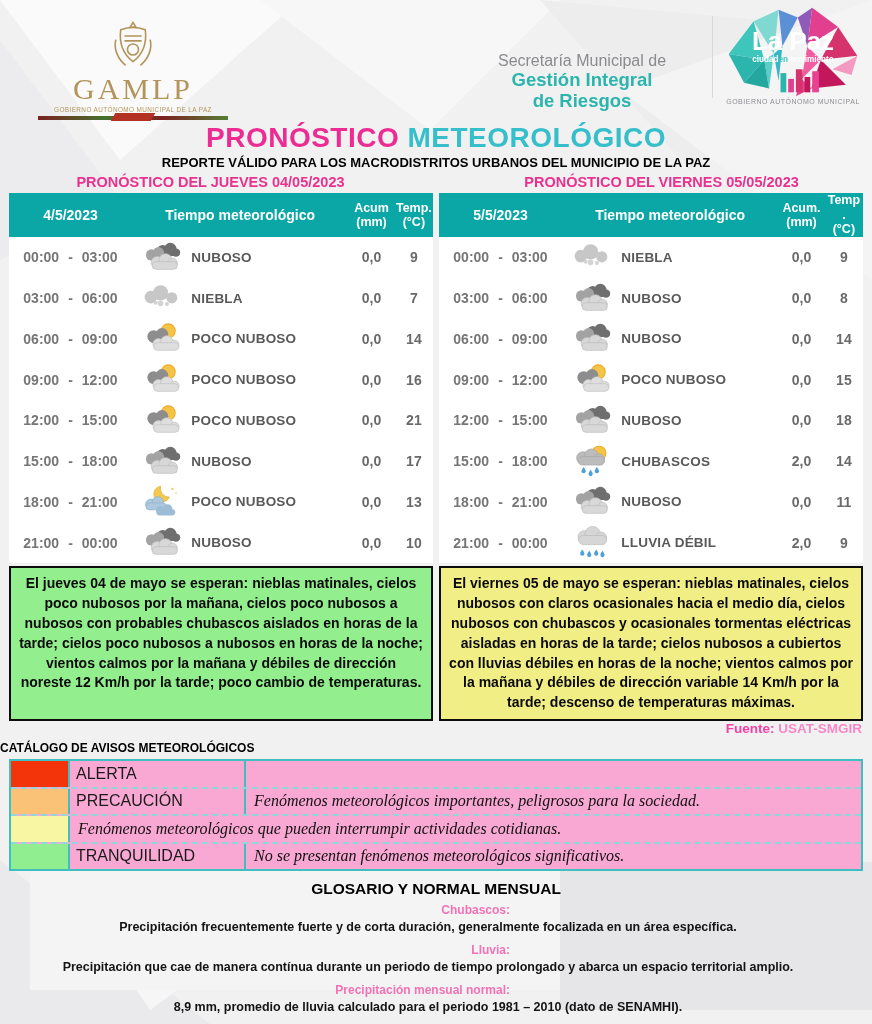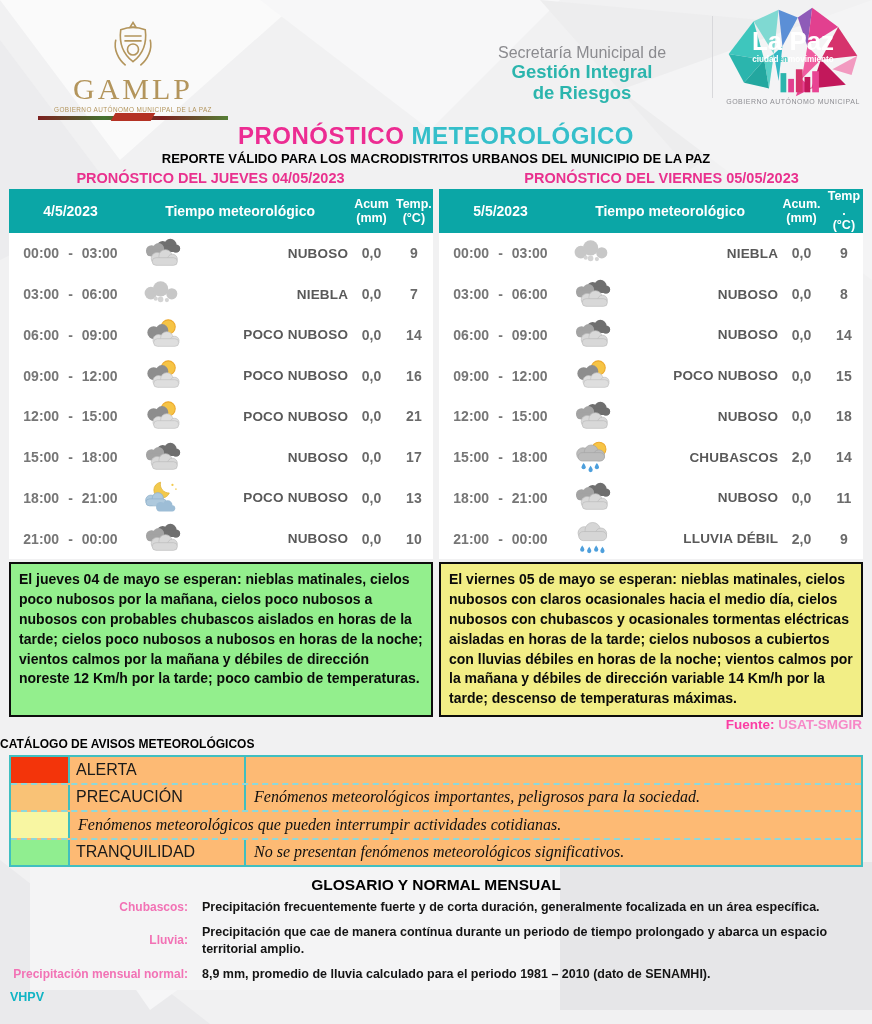--- a/index.html
+++ b/index.html
@@ -9,73 +9,73 @@
   .content{position:relative;z-index:1;}
 
   
   .header{position:relative;height:118px;}
   .gamlp{position:absolute;left:38px;top:20px;width:190px;text-align:center;color:#b3955c;}
   .crest{width:54px;height:54px;display:block;margin:0 auto;}
   .gamlp-acronym{font-family:"Liberation Serif",serif;font-size:30px;letter-spacing:3px;line-height:1;}
   .gamlp-caption{font-size:6.4px;letter-spacing:.4px;margin-top:2px;white-space:nowrap;}
   .gamlp-ribbon{position:relative;height:4px;margin-top:3px;background:linear-gradient(90deg,#7c2020,#44722f 35%,#7c2020 65%,#567f37);}
   .gamlp-ribbon:after{content:"";position:absolute;left:50%;top:-3px;width:40px;height:8px;margin-left:-20px;background:#b43224;transform:skewX(-30deg);}
-  .secretaria{position:absolute;left:462px;top:44px;width:240px;text-align:center;line-height:1.12;}
+  .secretaria{position:absolute;left:462px;top:52px;width:240px;text-align:center;line-height:1.12;}
   .secretaria .l1{color:#8b8b8f;font-size:16px;}
   .secretaria .l2,.secretaria .l3{color:#2bb5ad;font-size:18.5px;font-weight:700;}
   .hdr-divider{position:absolute;left:712px;top:16px;width:1px;height:82px;background:#d8d8db;}
   .lapaz{position:absolute;left:720px;top:4px;width:146px;text-align:center;}
   .lapaz-svg{width:146px;height:96px;display:block;}
   .lapaz-caption{font-size:7px;color:#8e8e93;letter-spacing:.5px;white-space:nowrap;margin-top:-2px;}
 
   
-  .main-title{text-align:center;font-size:24px;font-weight:800;letter-spacing:.5px;margin-top:4px;white-space:nowrap;}
+  .main-title{text-align:center;font-size:28px;font-weight:800;letter-spacing:.5px;margin-top:4px;white-space:nowrap;}
   .main-title .t-pink{color:#ec2c92;}
   .main-title .t-teal{color:#35bfca;}
   .report-subtitle{text-align:center;font-size:13px;font-weight:800;color:#000;white-space:nowrap;margin-top:1px;}
   .col-titles{display:flex;margin:4px 9px 3px;gap:48px;}
   .col-titles div{flex:1;text-align:center;color:#e9318e;font-weight:800;font-size:14.5px;}
 
   
   .tables-wrap{display:flex;gap:6px;margin:0 9px;}
   .ftable{flex:1;background:#fff;}
   .thead{display:flex;background:#0ba6a6;color:#fff;height:44px;align-items:center;text-align:center;}
   .th-date{width:29%;font-size:14px;font-weight:800;}
   .th-weather{width:51%;font-size:14px;font-weight:800;}
   .th-sm{width:11%;font-size:12.5px;font-weight:800;line-height:1.15;}
   .th-sm2{width:9%;font-size:12.5px;font-weight:800;line-height:1.15;}
   .trow{display:flex;height:40.75px;align-items:center;background:#fff;}
   .c-time{width:29%;display:flex;justify-content:center;color:#767676;font-weight:700;font-size:14px;}
   .c-time .dash{margin:0 9px;}
   .c-icon{width:14%;display:flex;justify-content:center;align-items:center;}
   .wicon{width:46px;height:35px;}
-  .c-desc{width:37%;text-align:right;color:#595959;font-weight:700;font-size:13.5px;letter-spacing:.2px;}
+  .c-desc{width:37%;text-align:left;color:#595959;font-weight:700;font-size:13.5px;letter-spacing:.2px;}
   .c-acum{width:11%;text-align:center;color:#6a6a6a;font-weight:700;font-size:14px;}
   .c-temp{width:9%;text-align:center;color:#6a6a6a;font-weight:700;font-size:14px;}
 
   
   .summaries{display:flex;gap:6px;margin:3px 9px 0;}
-  .summary{flex:1;border:2.5px solid #0d0d0d;padding:6px 8px;font-size:14px;font-weight:700;line-height:1.42;text-align:left;color:#0a0a0a;}
+  .summary{flex:1;border:2.5px solid #0d0d0d;padding:6px 8px;font-size:14px;font-weight:700;line-height:1.42;text-align:center;color:#0a0a0a;}
   .fuente{text-align:right;margin:0 10px;font-size:13.5px;font-weight:800;height:18px;}
   .fuente .f-label{color:#fb3ea4;}
   .fuente .f-value{color:#f788c7;}
 
   
   .catalog-title{font-weight:800;font-size:12px;color:#000;margin:2px 0 4px;}
-  .catalog{margin:0 9px;border:2px solid #40bfc0;background:#fdba74;}
+  .catalog{margin:0 9px;border:2px solid #40bfc0;background:#f9a8d4;}
   .crow{display:flex;height:25.5px;align-items:stretch;}
   .crow + .crow{border-top:2px dashed #8ed8da;}
   .swatch{width:57px;border-right:2px solid #40bfc0;}
   .clabel{width:168px;display:flex;align-items:center;padding-left:6px;font-size:16px;color:#1a1a1a;border-right:2px solid #40bfc0;}
   .cdesc{flex:1;display:flex;align-items:center;padding-left:8px;font-family:"Liberation Serif",serif;font-style:italic;font-size:16px;color:#101010;}
 
   
   .glossary-title{text-align:center;font-weight:800;font-size:15.5px;color:#000;margin:9px 0 5px;}
   .glossary{margin:0 26px 0 10px;}
-  .grow{display:flex;margin-bottom:7px;}
+  .grow{display:flex;margin-bottom:7px;flex-direction:column;}
   .gterm{width:178px;text-align:right;padding-right:14px;color:#f272b5;font-weight:700;font-size:12px;line-height:1.3;align-self:center;}
   .gdef{flex:1;font-weight:700;font-size:12.5px;line-height:1.4;color:#141414;align-self:center;}
   .vhpv{color:#10b4c4;font-weight:800;font-size:12.5px;margin:0 0 0 10px;}
 </style>
 </head>
 <body>
 
 <svg width="0" height="0" style="position:absolute" aria-hidden="true">
   <defs>
     <symbol id="i-cloudy" viewBox="0 0 66 50">

